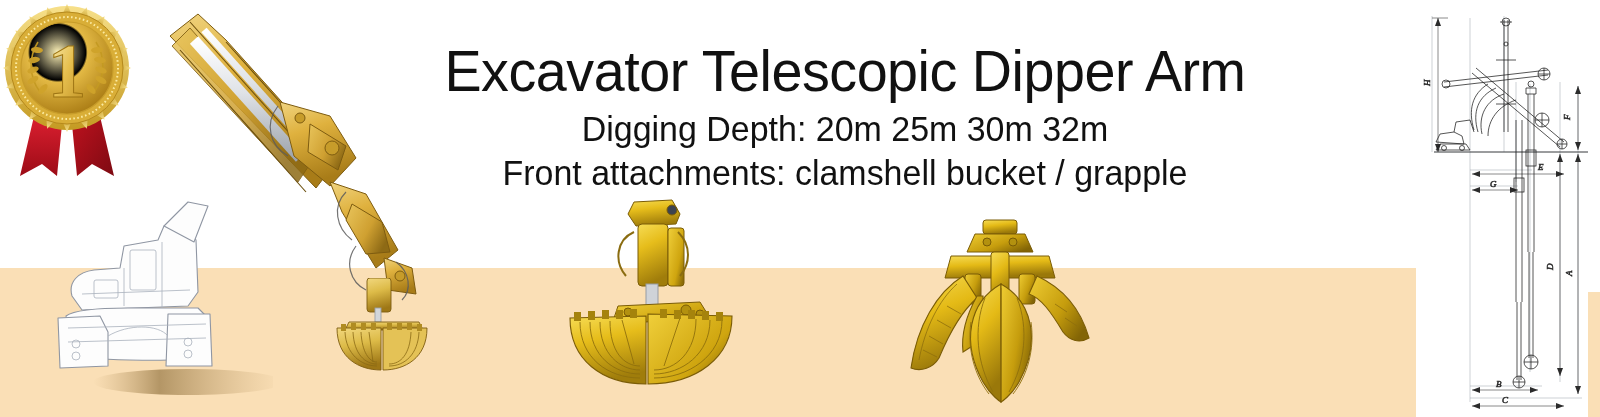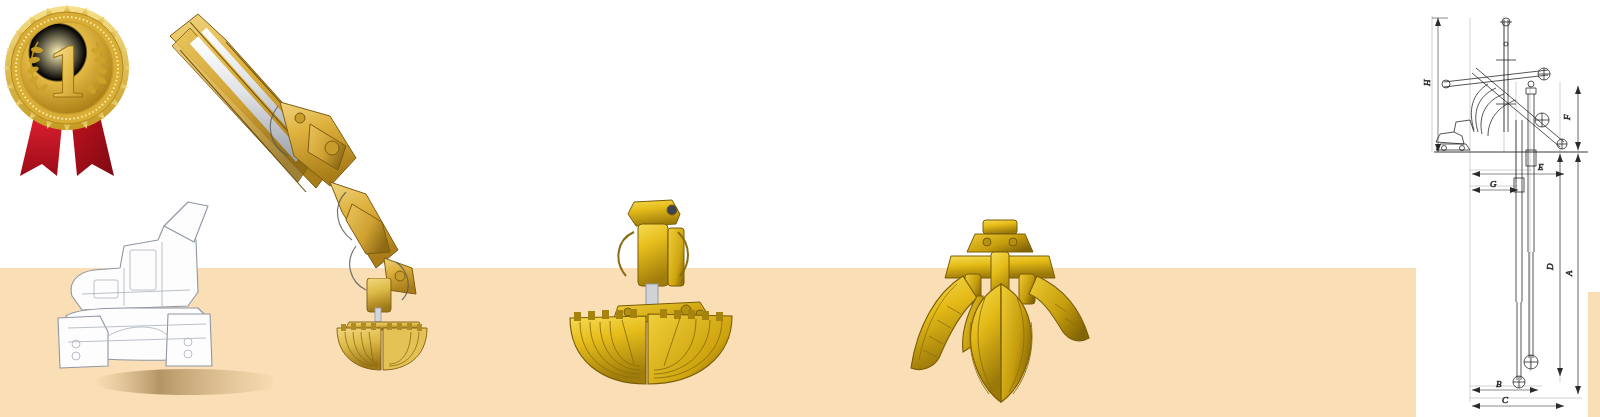--- a/index.html
+++ b/index.html
@@ -398,20 +398,25 @@
         <path d="M24 118 L38 126"></path>
           <path d="M18 132 L32 139"></path>
         <path d="M32 102 L46 110"></path>
           <path d="M42 88 L56 96"></path>
         <path d="M160 100 L172 108"></path>
           <path d="M150 86 L162 94"></path>
       </g>
     </svg>
   </div>
 
+  <div id="headline-block">
+    <div id="title-text">Excavator Telescopic Dipper Arm</div>
+    <div id="subtitle-1">Digging Depth: 20m 25m 30m 32m</div>
+    <div id="subtitle-2">Front attachments: clamshell bucket / grapple</div>
+  </div>
 
   <div id="technical-drawing">
     <svg viewBox="0 0 208 415">
       <g stroke="#2b2b2b" fill="none" stroke-width="0.55">
 
         <g stroke="#9aa0a8" stroke-width="0.5">
           <line x1="40" y1="14" x2="40" y2="150"></line>
           <line x1="78" y1="16" x2="78" y2="400"></line>
           <line x1="112" y1="14" x2="112" y2="150"></line>
           <line x1="124" y1="80" x2="124" y2="180"></line>

